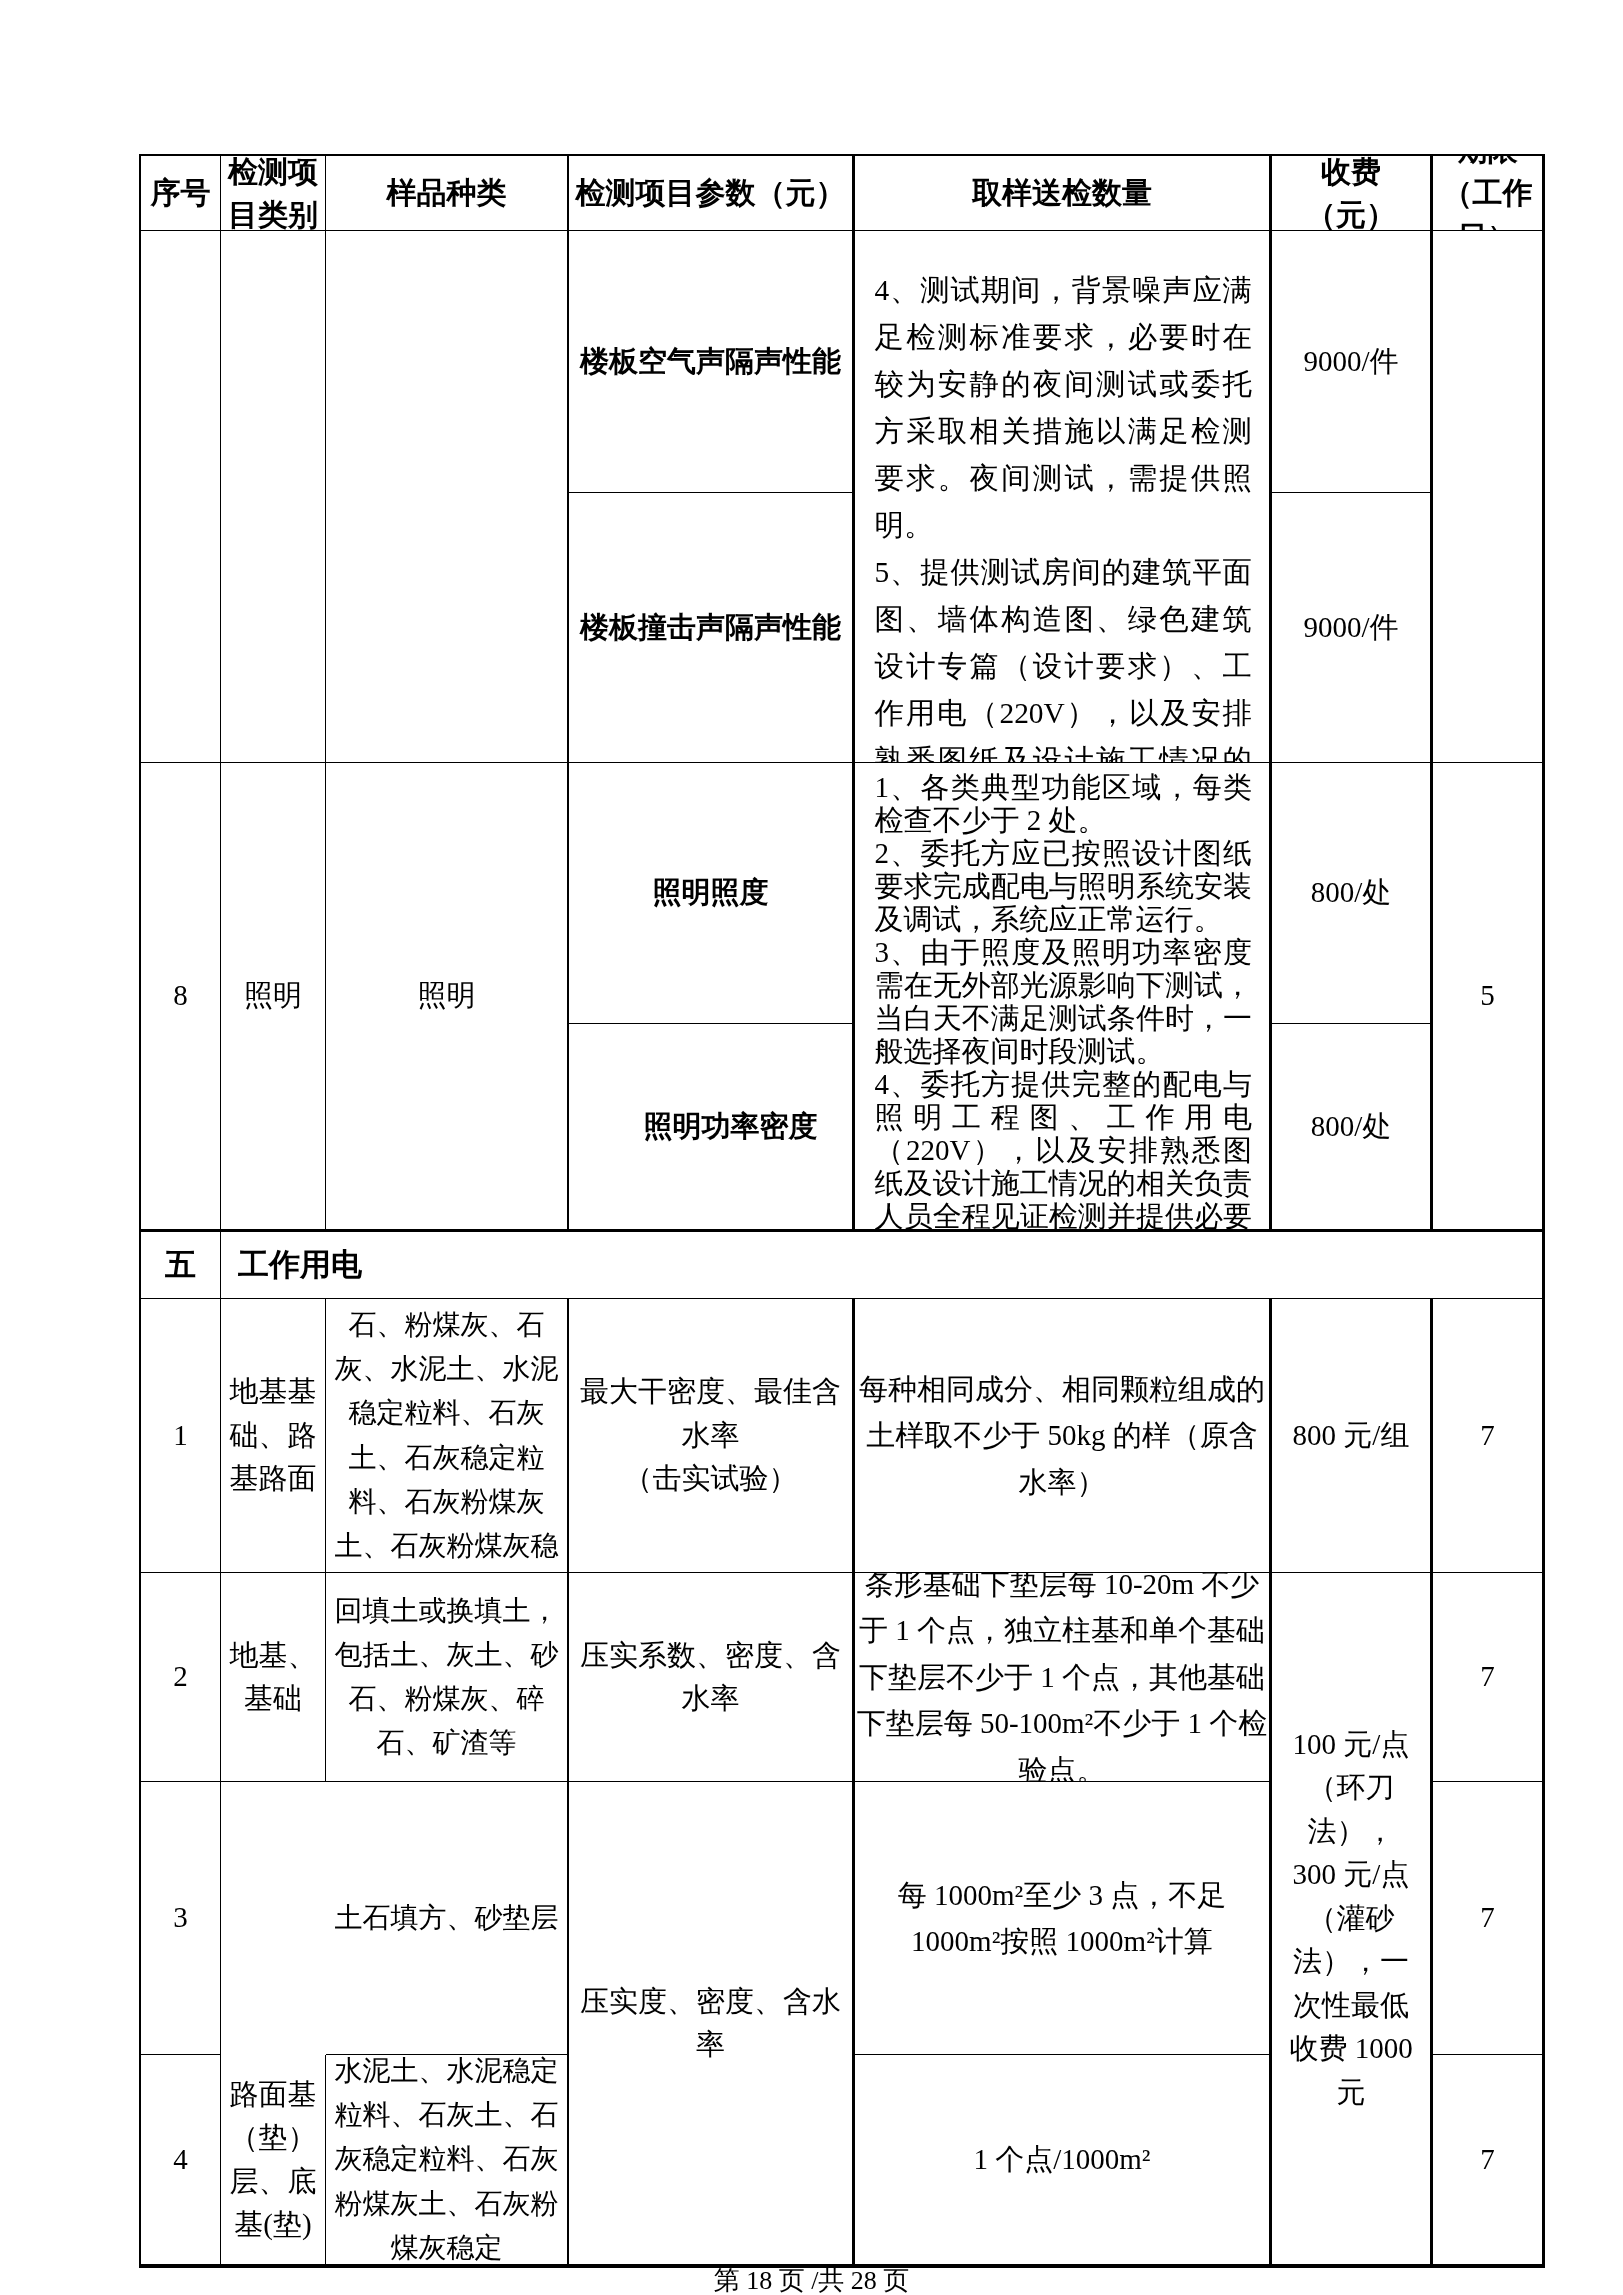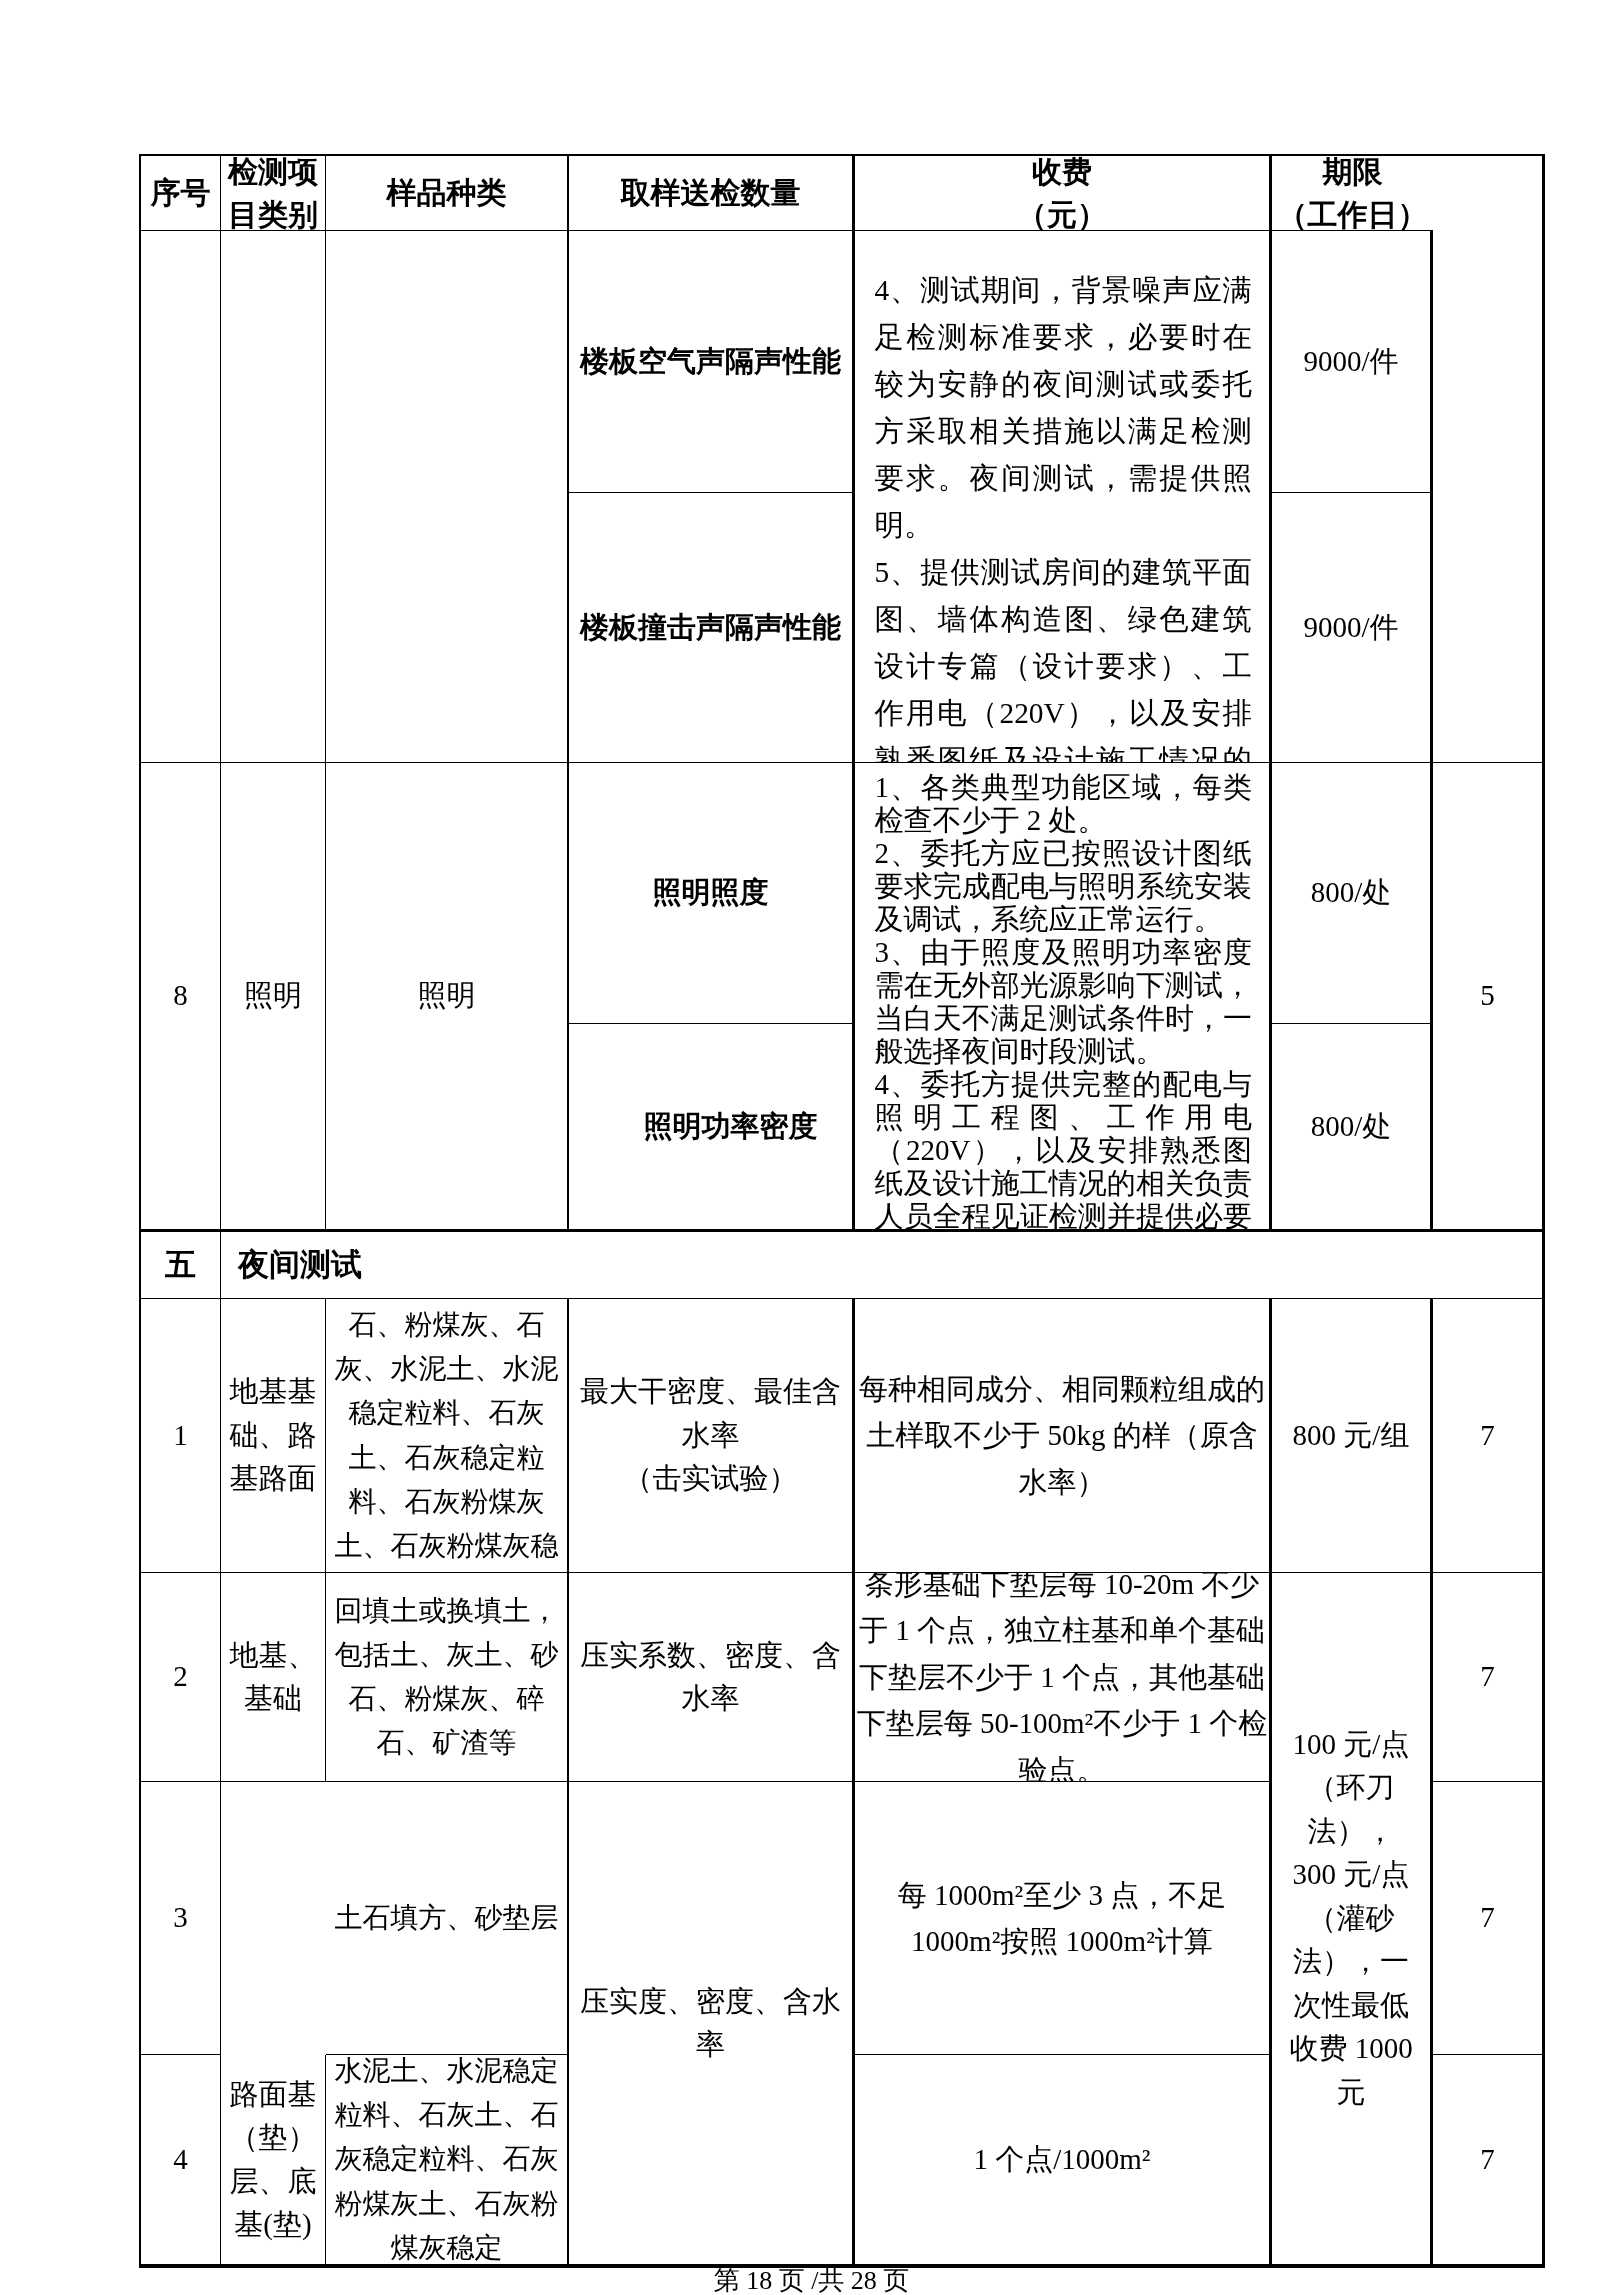--- a/index.html
+++ b/index.html
@@ -62,20 +62,23 @@
 
     <div class="cell hdr c1">
         <span>序号</span>
       </div>
     <div class="cell hdr c2">
         <span>检测项目类别</span>
       </div>
     <div class="cell hdr c3">
         <span>样品种类</span>
       </div>
+    <div class="cell hdr c4">
+        <span>检测项目参数（元）</span>
+      </div>
     <div class="cell hdr c5">
         <span>取样送检数量</span>
       </div>
     <div class="cell hdr c6">
         <span>收费
 （元）</span>
       </div>
     <div class="cell hdr c7">
         <span>期限
 （工作日）</span>
@@ -142,21 +145,21 @@
         <span class="bold">照明功率密度</span>
       </div>
     <div class="cell c6 bb6" style="grid-column:6;grid-row:5;">
         <span>800/处</span>
       </div>
 
     <div class="cell c1 five-no" style="grid-column:1;grid-row:6;">
         <span>五</span>
       </div>
     <div class="cell c7 five-title" style="grid-column:2/span 6;grid-row:6;">
-        <span>夜间测试</span>
+        <span>工作用电</span>
       </div>
 
     <div class="cell c1" style="grid-column:1;grid-row:7;">
         <span>1</span>
       </div>
     <div class="cell c2" style="grid-column:2;grid-row:7;">
         <span>地基基础、路基路面</span>
       </div>
     <div class="cell c3 sample sample-r1" style="grid-column:3;grid-row:7;">
         <span>土、灰土、砂、碎石、粉煤灰、石灰、水泥土、水泥稳定粒料、石灰土、石灰稳定粒料、石灰粉煤灰土、石灰粉煤灰稳定粒料</span>

